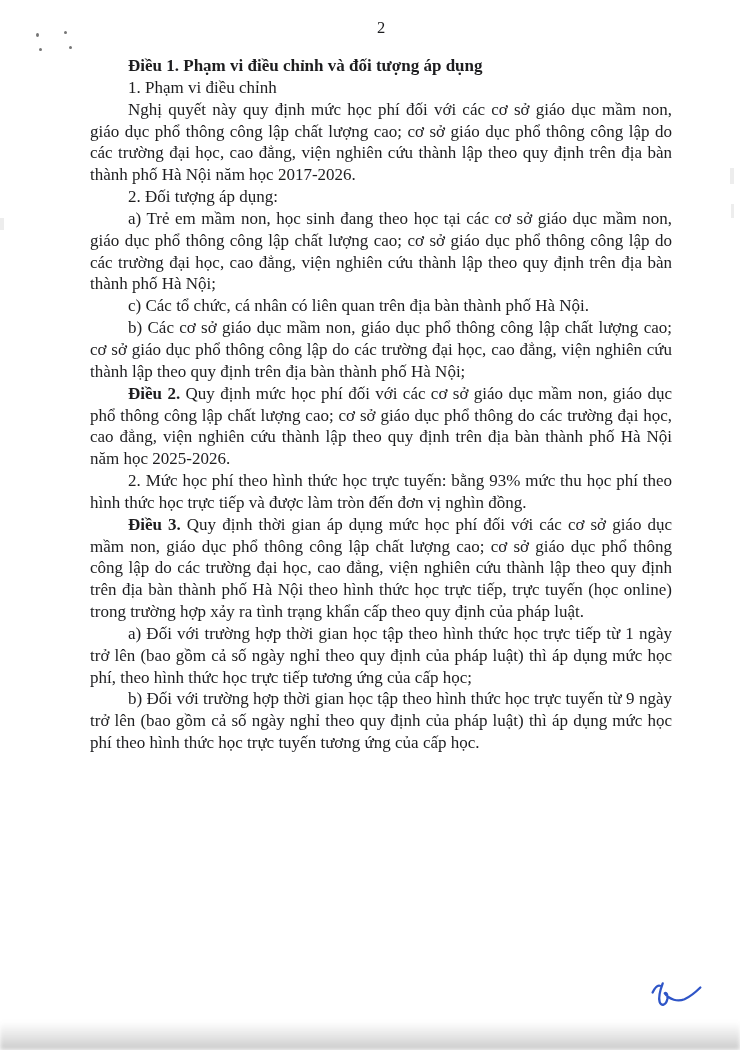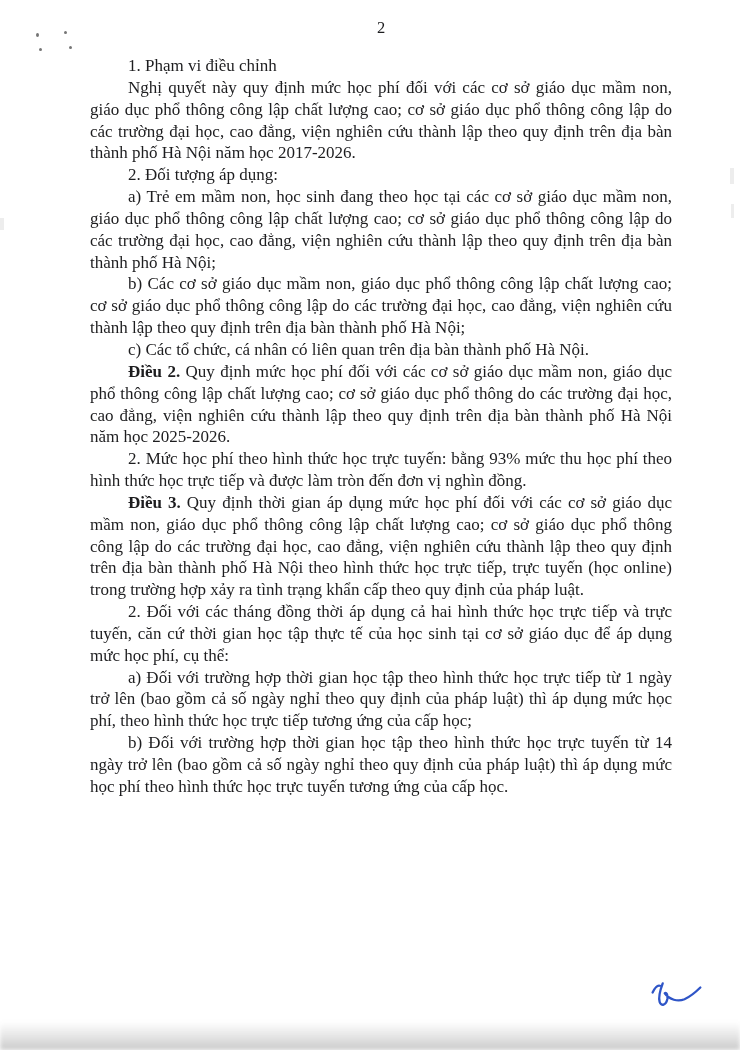--- a/index.html
+++ b/index.html
@@ -43,32 +43,32 @@
   }
 </style>
 </head>
 <body>
 
 <div class="page">
 
   <div class="page-number">2</div>
 
   <div class="content" id="content">
+      <p><span class="b">Điều 1. Phạm vi điều chỉnh và đối tượng áp dụng</span></p>
       <p><span>1. Phạm vi điều chỉnh</span></p>
       <p><span>Nghị quyết này quy định mức học phí đối với các cơ sở giáo dục mầm non, giáo dục phổ thông công lập chất lượng cao; cơ sở giáo dục phổ thông công lập do các trường đại học, cao đẳng, viện nghiên cứu thành lập theo quy định trên địa bàn thành phố Hà Nội năm học 2017-2026.</span></p>
       <p><span>2. Đối tượng áp dụng:</span></p>
       <p><span>a) Trẻ em mầm non, học sinh đang theo học tại các cơ sở giáo dục mầm non, giáo dục phổ thông công lập chất lượng cao; cơ sở giáo dục phổ thông công lập do các trường đại học, cao đẳng, viện nghiên cứu thành lập theo quy định trên địa bàn thành phố Hà Nội;</span></p>
+      <p><span>c) Các tổ chức, cá nhân có liên quan trên địa bàn thành phố Hà Nội.</span></p>
       <p><span>b) Các cơ sở giáo dục mầm non, giáo dục phổ thông công lập chất lượng cao; cơ sở giáo dục phổ thông công lập do các trường đại học, cao đẳng, viện nghiên cứu thành lập theo quy định trên địa bàn thành phố Hà Nội;</span></p>
-      <p><span>c) Các tổ chức, cá nhân có liên quan trên địa bàn thành phố Hà Nội.</span></p>
       <p><span class="b">Điều 2.</span><span> Quy định mức học phí đối với các cơ sở giáo dục mầm non, giáo dục phổ thông công lập chất lượng cao; cơ sở giáo dục phổ thông do các trường đại học, cao đẳng, viện nghiên cứu thành lập theo quy định trên địa bàn thành phố Hà Nội năm học 2025-2026.</span></p>
       <p><span>2. Mức học phí theo hình thức học trực tuyến: bằng 93% mức thu học phí theo hình thức học trực tiếp và được làm tròn đến đơn vị nghìn đồng.</span></p>
       <p><span class="b">Điều 3.</span><span> Quy định thời gian áp dụng mức học phí đối với các cơ sở giáo dục mầm non, giáo dục phổ thông công lập chất lượng cao; cơ sở giáo dục phổ thông công lập do các trường đại học, cao đẳng, viện nghiên cứu thành lập theo quy định trên địa bàn thành phố Hà Nội theo hình thức học trực tiếp, trực tuyến (học online) trong trường hợp xảy ra tình trạng khẩn cấp theo quy định của pháp luật.</span></p>
-      <p><span>2. Đối với các tháng đồng thời áp dụng cả hai hình thức học trực tiếp và trực tuyến, căn cứ thời gian học tập thực tế của học sinh tại cơ sở giáo dục để áp dụng mức học phí, cụ thể:</span></p>
       <p><span>a) Đối với trường hợp thời gian học tập theo hình thức học trực tiếp từ 1 ngày trở lên (bao gồm cả số ngày nghỉ theo quy định của pháp luật) thì áp dụng mức học phí, theo hình thức học trực tiếp tương ứng của cấp học;</span></p>
-      <p><span>b) Đối với trường hợp thời gian học tập theo hình thức học trực tuyến từ 14 ngày trở lên (bao gồm cả số ngày nghỉ theo quy định của pháp luật) thì áp dụng mức học phí theo hình thức học trực tuyến tương ứng của cấp học.</span></p>
+      <p><span>b) Đối với trường hợp thời gian học tập theo hình thức học trực tuyến từ 9 ngày trở lên (bao gồm cả số ngày nghỉ theo quy định của pháp luật) thì áp dụng mức học phí theo hình thức học trực tuyến tương ứng của cấp học.</span></p>
     </div>
 
   <svg class="signature" viewBox="0 0 58 34" xmlns="http://www.w3.org/2000/svg">
     <path d="M5,12 C8,7 11,5 13,6" fill="none" stroke-width="2.3" stroke-linecap="round" stroke="#2f55c7"></path>
     <path d="M16,4 C13,10 10,17 11,22 C12,27 17,26 19,20 C20,16 19,13 17,14 C21,21 29,24 36,22 C42,20 48,16 53,12" fill="none" stroke-width="2.3" stroke-linecap="round" stroke-linejoin="round" stroke="#2f55c7"></path>
   </svg>
 
   <div class="speck speck1"></div>
   <div class="speck speck2"></div>
   <div class="speck speck3"></div>

